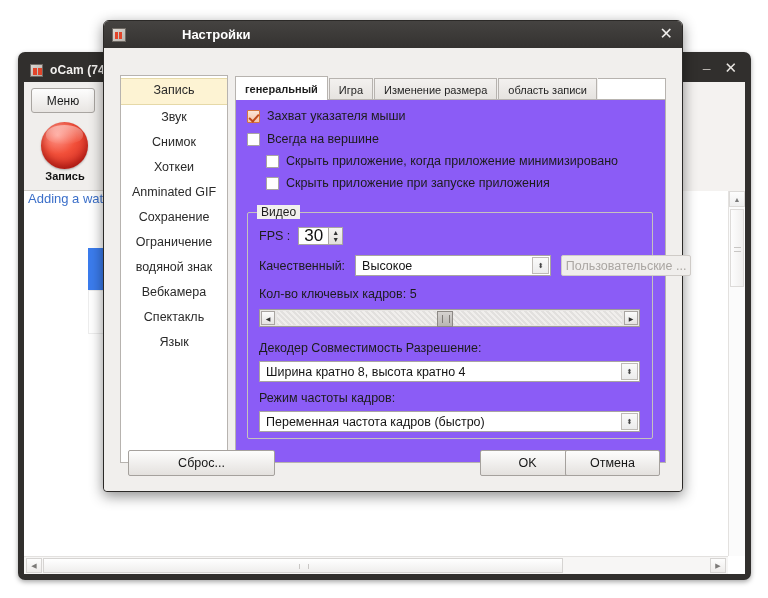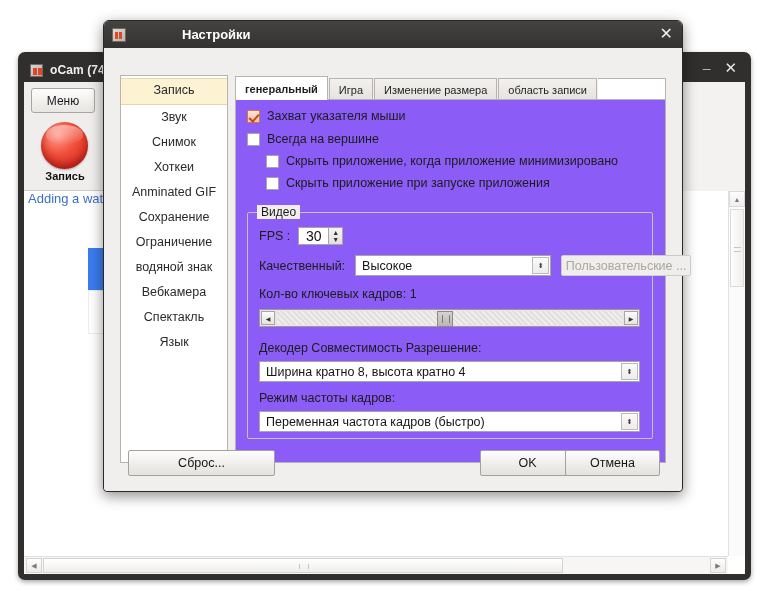--- a/index.html
+++ b/index.html
@@ -464,21 +464,21 @@
   .lbl { font-size: 12.5px; color: #1c1c1c; }
 
   .fps-row { left: 11px; top: 14px; }
   .fps-input {
     margin-left: 8px;
     width: 30px; height: 18px;
     background: #ffffff;
     border: 1px solid #a9a5a1;
     border-right: none;
     box-sizing: border-box;
-    font-size: 14px;
+    font-size: 17px;
     display: flex; align-items: center; justify-content: center;
     color: #111;
   }
   .spin {
     width: 15px; height: 18px;
     background: linear-gradient(#f6f4f2,#e2dfdc);
     border: 1px solid #a9a5a1;
     box-sizing: border-box;
     position: relative;
     font-size: 7px;
@@ -733,21 +733,21 @@
             <div class="row qual-row">
               <div class="lbl">Качественный:</div>
               <div class="combo" style="margin-left:10px;width:196px;">
                 <span>Высокое</span>
                 <span class="arrows">⬍</span>
               </div>
               <div class="btn-disabled">Пользовательские ...</div>
             </div>
 
             <div class="row kf-label">
-              <div class="lbl">Кол-во ключевых кадров: 1</div>
+              <div class="lbl">Кол-во ключевых кадров: 5</div>
             </div>
 
             <div class="slider">
               <div class="sl-btn sl-left">◀</div>
               <div class="sl-track">
                 <div class="sl-thumb"></div>
               </div>
               <div class="sl-btn sl-right">▶</div>
             </div>
 

